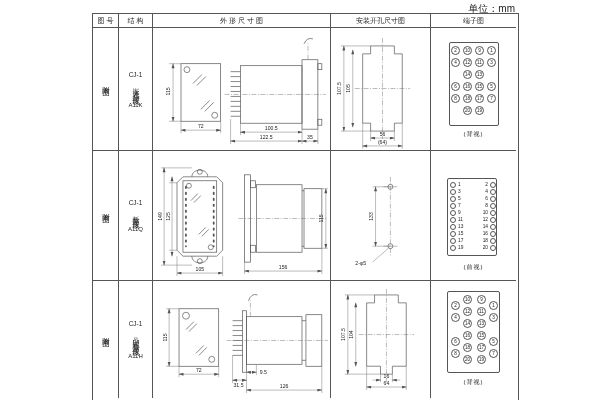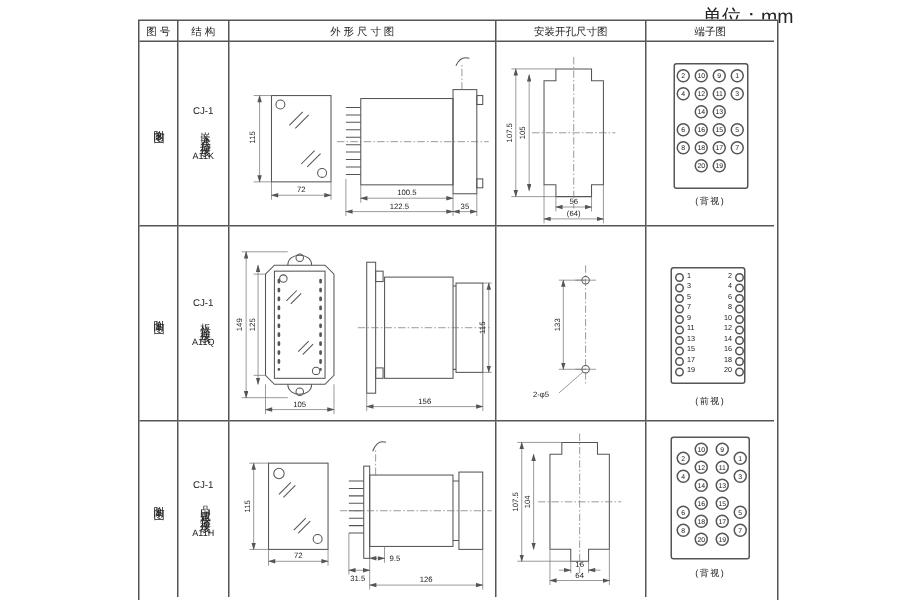--- a/index.html
+++ b/index.html
@@ -1,18 +1,18 @@
 <!DOCTYPE html>
 <html><head>
 <meta charset="utf-8">
 <style>
   html,body{margin:0;padding:0;background:#fff;}
   .sheet{position:relative;width:600px;height:400px;background:#fff;overflow:hidden;
          font-family:"Liberation Sans","DejaVu Sans",sans-serif;color:#222;}
-  .unit-label{position:absolute;top:2px;right:71px;font-size:13px;color:#222;}
+  .unit-label{position:absolute;top:2px;right:85px;font-size:10px;color:#222;}
   .spec-table{position:absolute;left:92px;top:13px;width:425px;height:386px;
               display:grid;grid-template-columns:26px 34px 178px 100px 85px;
               grid-template-rows:14px 123px 130px 117px;
               border:1px solid #555;box-sizing:content-box;background:#fff;}
   .cell{border-right:1px solid #555;border-bottom:1px solid #555;position:relative;
         overflow:hidden;box-sizing:border-box;}
   .lc{border-right:none;} .lr{border-bottom:none;}
   .hc{display:flex;align-items:center;justify-content:center;font-size:7px;white-space:nowrap;}
   .figcell{display:flex;align-items:center;justify-content:center;}
   .vtext{writing-mode:vertical-rl;text-orientation:upright;letter-spacing:3px;font-size:7.5px;}

